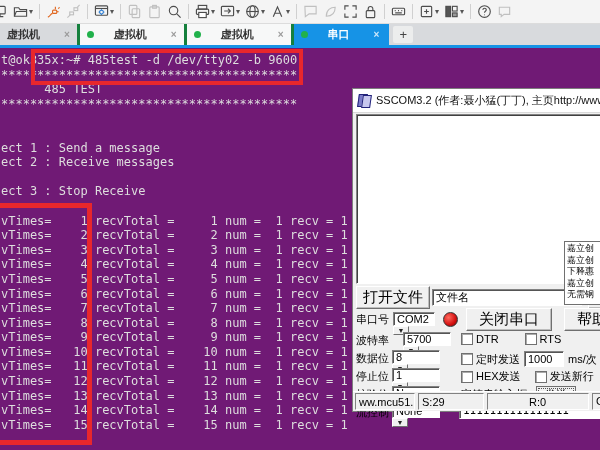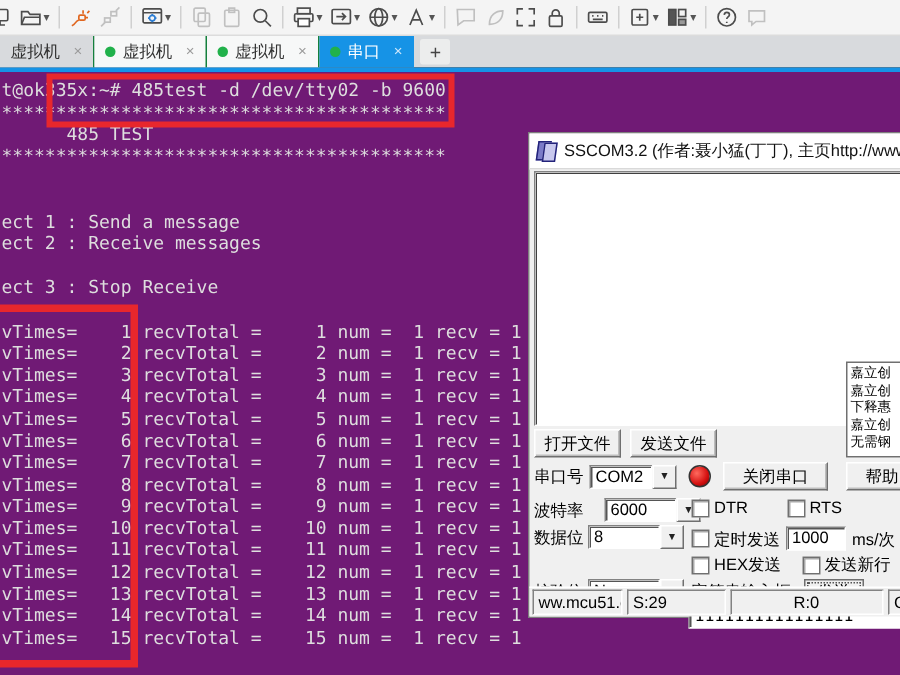--- a/index.html
+++ b/index.html
@@ -20,23 +20,24 @@
   .tb-btn.accent svg{stroke:#e0661f;}
   .tb-btn.clipped{margin-left:-9px;}
   .tb-dd{font-size:8px;color:#555;margin-left:1px;}
   .tb-sep{width:1px;height:15px;background:#d0d0d0;margin:0 3px;}
   
   .tabbar{
     position:absolute;left:0;top:24px;width:600px;height:21px;
     background:#d8dadd;display:flex;align-items:stretch;
   }
   .tab{
-    display:flex;align-items:center;gap:5px;padding:0 7px;
-    font-size:11px;color:#333;background:#d8dadd;border-right:1px solid #15803d;
+    display:flex;align-items:center;gap:20px;padding:0 7px;
+    font-size:11px;color:#333;background:#d8dadd;border-right:3px solid #15803d;
     white-space:nowrap;
+    font-weight:bold;
   }
   .tab.light{background:#f7f8f8;}
   .tab.active{background:#1693e6;color:#fff;border-right-color:#1693e6;}
   .tab .dot{width:7px;height:7px;border-radius:50%;background:#21b14b;flex:0 0 auto;}
   .tab .close{font-size:10px;color:#9a9a9a;margin-left:4px;}
   .tab.active .close{color:#cfe8fb;}
   .newtab{
     width:20px;display:flex;align-items:center;justify-content:center;
     font-size:13px;color:#444;background:#eceded;margin:2px 0 2px 4px;border-radius:2px;
   }
@@ -61,29 +62,29 @@
   }
   .ss-title{height:23px;background:#fff;display:flex;align-items:center;gap:5px;padding:0 5px;border-bottom:1px solid #d9d9d9;}
   .ss-title-text{font-size:11px;color:#111;white-space:nowrap;overflow:hidden;}
   .ss-recv{
     position:absolute;left:3px;top:25px;right:3px;height:168px;background:#fff;
     border:1px solid;border-color:#828282 #fff #fff #828282;box-shadow:inset 1px 1px 0 #404040;
   }
   .row{position:absolute;display:flex;align-items:center;}
   .btn3d{
     background:#f0f0f0;border:1px solid;border-color:#fff #6f6f6f #6f6f6f #fff;
-    box-shadow:inset -1px -1px 0 #bdbdbd;font-size:11px;padding:1px 6px;white-space:nowrap;
+    box-shadow:inset -1px -1px 0 #bdbdbd;font-size:15px;padding:1px 6px;white-space:nowrap;
     font-family:inherit;color:#000;
   }
   .sunken{
     background:#fff;border:1px solid;border-color:#828282 #fff #fff #828282;
     box-shadow:inset 1px 1px 0 #555;font-size:11px;font-family:inherit;padding:1px 3px;
   }
   input.sunken{outline:none;}
-  .combo{display:inline-flex;height:16px;}
+  .combo{display:inline-flex;height:16px;flex-direction:column;}
   .combo .val{background:#fff;border:1px solid;border-color:#828282 #fff #fff #828282;box-shadow:inset 1px 1px 0 #555;
     padding:0 3px;min-width:34px;font-size:11px;display:flex;align-items:center;}
   .combo .btn{width:14px;background:#f0f0f0;border:1px solid;border-color:#fff #6f6f6f #6f6f6f #fff;
     font-size:7px;display:flex;align-items:center;justify-content:center;color:#222;}
   .cb{display:inline-flex;align-items:center;gap:3px;white-space:nowrap;}
   .cb .box{width:10px;height:10px;background:#fff;border:1px solid #707070;box-shadow:inset 1px 1px 0 #aaa;}
   .lbl{white-space:nowrap;}
   .led{width:13px;height:13px;border-radius:50%;background:radial-gradient(circle at 35% 35%,#ff6a5e,#d40f0f 60%,#6e0404);border:1px solid #333;}
   .adbox{
     position:absolute;left:211px;top:152px;width:78px;height:60px;background:#fff;
@@ -316,51 +317,66 @@
         <i></i>
         <i></i>
       </span>
     <span class="ss-title-text">SSCOM3.2 (作者:聂小猛(丁丁), 主页http://www.mcu</span>
   </div>
 
   <div class="ss-recv"></div>
 
   <div class="row" style="left:3px;top:197px;width:286px;gap:2px;">
     <button class="btn3d">打开文件</button>
+    <input class="sunken" style="width: 148px; height: 13px;" value="文件名">
     <button class="btn3d" style="margin-left:4px;">发送文件</button>
   </div>
 
   <div class="row" style="left:3px;top:219px;width:286px;gap:4px;">
     <span class="lbl">串口号</span>
     <span class="combo">
       <span class="val">COM2</span>
       <span class="btn">▼</span>
     </span>
     <span class="led" style="margin-left:4px;"></span>
     <button class="btn3d" style="margin-left:4px;padding:1px 12px;">关闭串口</button>
     <button class="btn3d" style="margin-left:8px;padding:1px 12px;">帮助</button>
 
   </div>
 
   <div class="row" style="left:3px;top:243px;gap:14px;">
     <span class="lbl">波特率</span>
     <span class="combo">
-        <span class="val" style="min-width:40px;">6000</span>
+        <span class="val" style="min-width:40px;">5700</span>
         <span class="btn">▼</span>
       </span>
   </div>
   <div class="row" style="left:3px;top:261px;gap:3px;">
     <span class="lbl">数据位</span>
     <span class="combo">
         <span class="val" style="min-width:40px;">8</span>
         <span class="btn">▼</span>
       </span>
   </div>
+  <div class="row" style="left:3px;top:279px;gap:3px;">
+    <span class="lbl">停止位</span>
+    <span class="combo">
+        <span class="val" style="min-width:40px;">1</span>
+        <span class="btn">▼</span>
+      </span>
+  </div>
   <div class="row" style="left:3px;top:297px;gap:3px;">
     <span class="lbl">校验位</span>
+    <span class="combo">
+        <span class="val" style="min-width:40px;">None</span>
+        <span class="btn">▼</span>
+      </span>
+  </div>
+  <div class="row" style="left:3px;top:315px;gap:3px;">
+    <span class="lbl">流控制</span>
     <span class="combo">
         <span class="val" style="min-width:40px;">None</span>
         <span class="btn">▼</span>
       </span>
   </div>
 
   <div class="row" style="left:108px;top:244px;gap:26px;">
     <span class="cb">
         <span class="box"></span>
         <span class="lbl">DTR</span>

